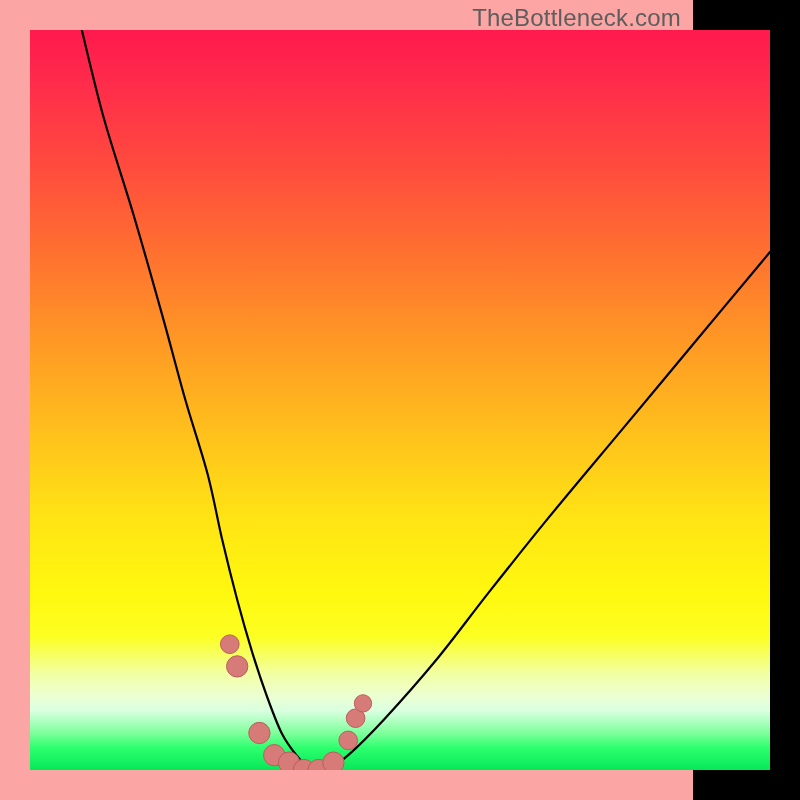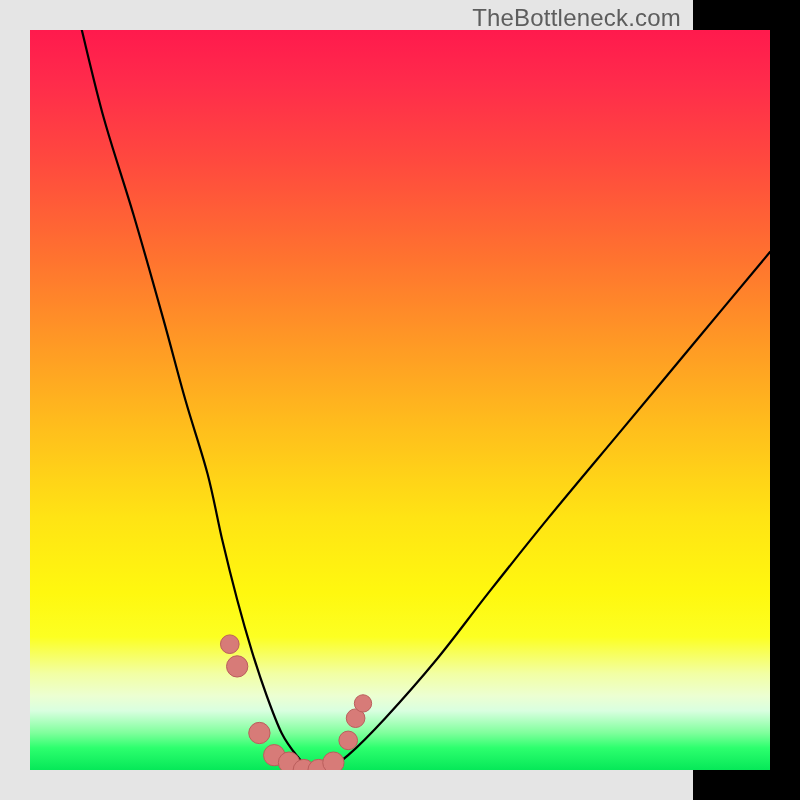--- a/index.html
+++ b/index.html
@@ -10,21 +10,21 @@
     background: #000;
     overflow: hidden;
     font-family: Arial, Helvetica, sans-serif;
   }
   .frame {
     position: absolute;
     left: 0;
     top: 0;
     width: 693px;
     height: 800px;
-    background: #e5e5e5;
+    background: #fca5a5;
   }
   .plot {
     position: absolute;
     left: 30px;
     top: 30px;
     width: 740px;
     height: 740px;
     overflow: hidden;
   }
   .gradient {

